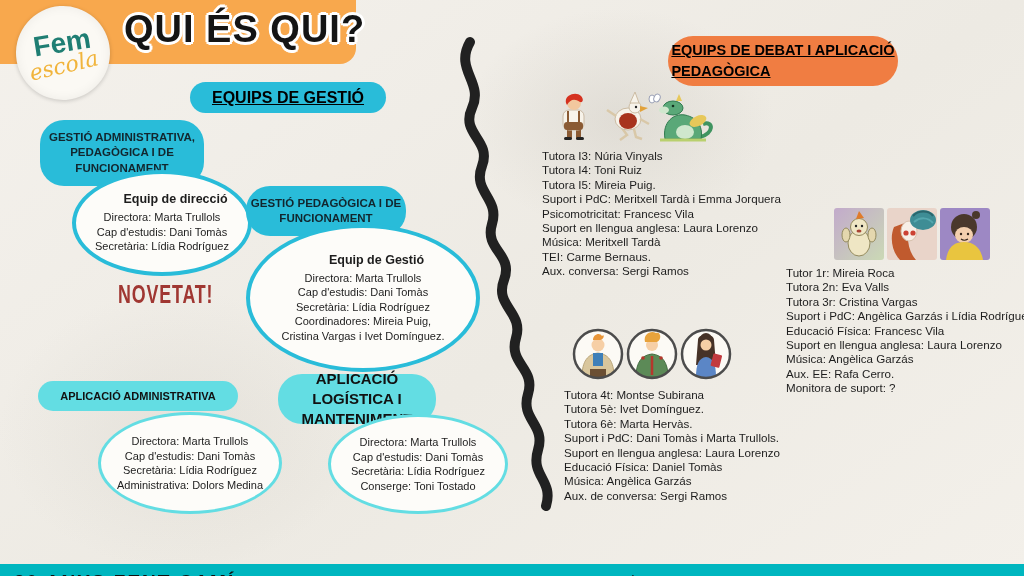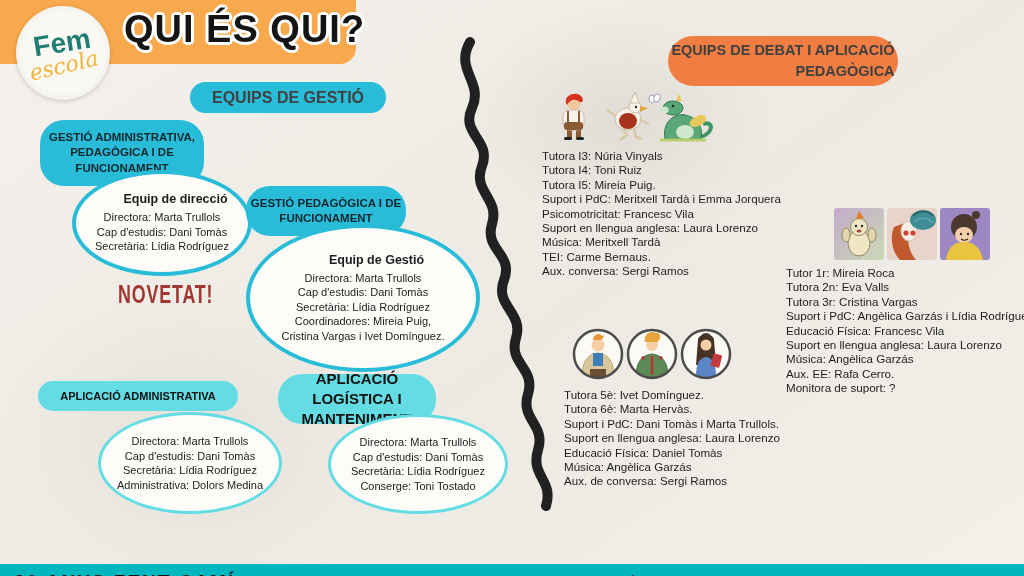--- a/index.html
+++ b/index.html
@@ -15,21 +15,21 @@
   .banner{left:0;top:0;width:356px;height:64px;background:#f8a84d;border-radius:0 0 16px 0;}
   .page-title{left:124px;top:8px;font-size:38px;font-weight:800;letter-spacing:1px;color:#141414;
     text-shadow:-2px -2px 0 #fff,2px -2px 0 #fff,-2px 2px 0 #fff,2px 2px 0 #fff,3px 0 0 #fff,-3px 0 0 #fff,0 3px 0 #fff,0 -3px 0 #fff;}
   .logo{left:16px;top:6px;width:94px;height:94px;border-radius:50%;background:#fbf9f4;
     box-shadow:0 1px 4px rgba(0,0,0,.18), inset 0 0 12px rgba(0,0,0,.06);
     display:flex;flex-direction:column;align-items:center;justify-content:center;transform:rotate(-4deg);}
   .logo-fem{font-size:28px;font-weight:800;color:#1f7e73;transform:rotate(-5deg);line-height:1;}
   .logo-escola{font-family:"DejaVu Serif","Liberation Serif",serif;font-style:italic;font-size:22px;color:#f1b43b;transform:rotate(-9deg);margin-top:-2px;line-height:1;}
 
   
-  .pill{display:flex;align-items:center;justify-content:center;text-align:right;font-weight:700;color:#404040;}
+  .pill{display:flex;align-items:center;justify-content:center;text-align:left;font-weight:700;color:#000000;text-decoration:underline;}
   .pill-gestio{left:190px;top:82px;width:196px;height:31px;background:#29bcd9;border-radius:17px;font-size:16px;}
   .pill-debat{left:668px;top:36px;width:230px;height:50px;background:#f07d42;border-radius:25px;font-size:14.5px;white-space:pre-line;line-height:1.45;}
   .bubble{background:#29bcd9;border-radius:24px;display:flex;align-items:center;justify-content:center;text-align:center;
     font-weight:700;color:#12262e;white-space:pre-line;line-height:1.32;}
   .bubble::after{content:"";position:absolute;width:16px;height:16px;background:inherit;border-radius:3px;transform:rotate(22deg);z-index:-1;}
   .bubble-admin{left:40px;top:120px;width:164px;height:66px;font-size:11.5px;}
   .bubble-admin::after{left:28px;bottom:-6px;}
   .bubble-ped{left:246px;top:186px;width:160px;height:50px;font-size:11.5px;}
   .bubble-ped::after{left:-4px;bottom:8px;}
   .pill-light{background:#63dde3;position:absolute;display:flex;align-items:center;justify-content:center;text-align:center;font-weight:700;color:#111;}
@@ -295,20 +295,21 @@
       <path d="M124,50 C124,37 127,31 134,30 C141,31 144,37 144,50 Z" fill="#5b86c6"></path>
       <rect x="140" y="27" width="9" height="13" rx="1" fill="#c23a3f" transform="rotate(14 144 33)"></rect>
     </g>
     <circle cx="26" cy="27" r="24" fill="none" stroke="#4c4c4c" stroke-width="2.5"></circle>
     <circle cx="80" cy="27" r="24" fill="none" stroke="#4c4c4c" stroke-width="2.5"></circle>
     <circle cx="134" cy="27" r="24" fill="none" stroke="#4c4c4c" stroke-width="2.5"></circle>
   </svg>
 
   <div class="abs team-list list-superior">
 
+  <div class="line">Tutora 4t: Montse Subirana</div>
       <div class="line">Tutora 5è: Ivet Domínguez.</div>
       <div class="line">Tutora 6è: Marta Hervàs.</div>
       <div class="line">Suport i PdC: Dani Tomàs i Marta Trullols.</div>
       <div class="line">Suport en llengua anglesa: Laura Lorenzo</div>
       <div class="line">Educació Física: Daniel Tomàs</div>
       <div class="line">Música: Angèlica Garzás</div>
       <div class="line">Aux. de conversa: Sergi Ramos</div>
     </div>
 
   <div class="abs footer">

